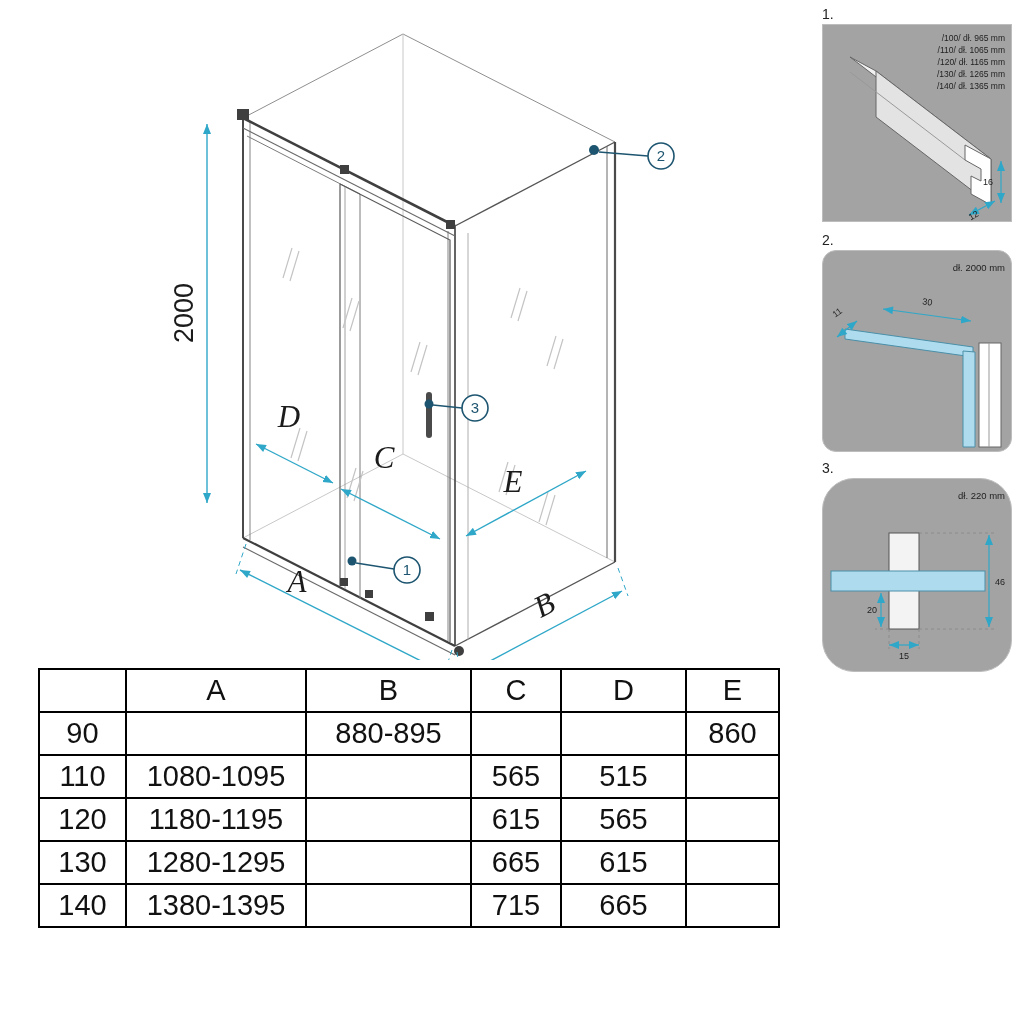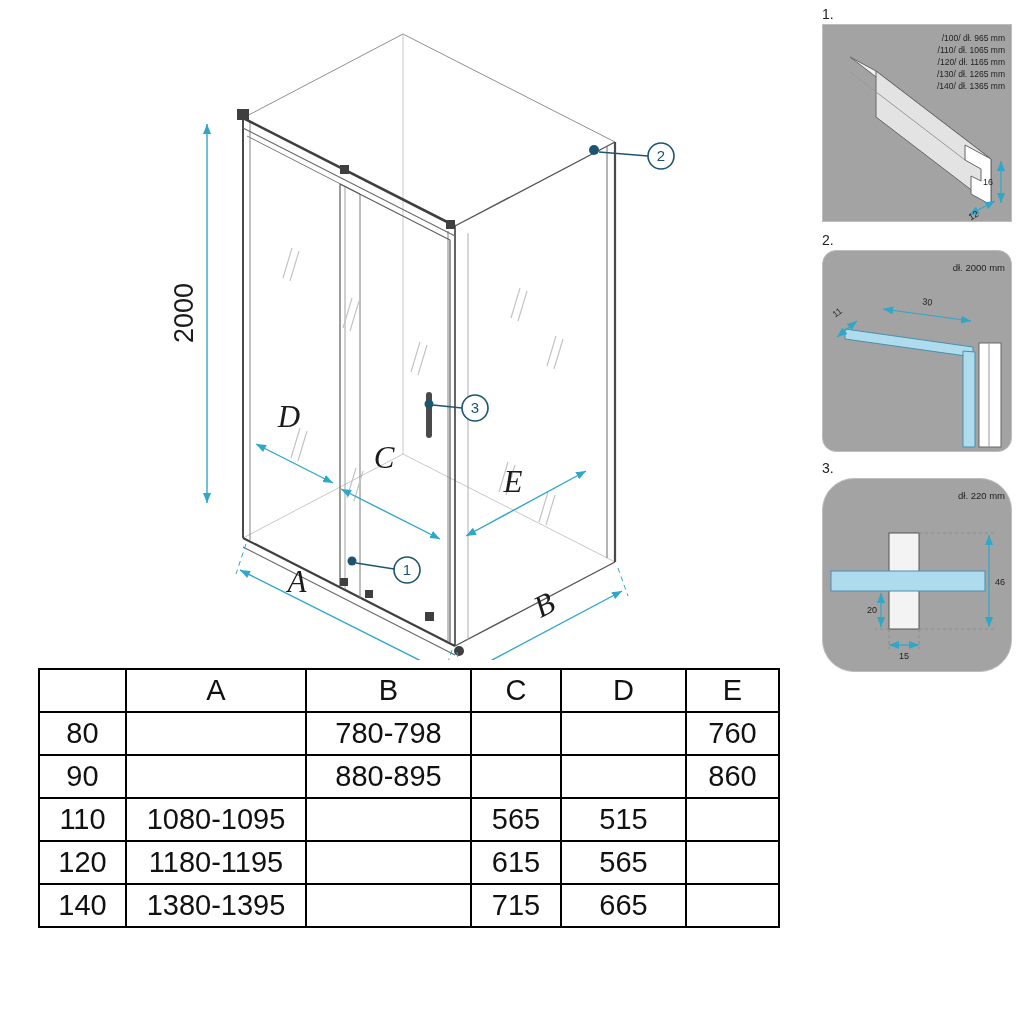--- a/index.html
+++ b/index.html
@@ -206,28 +206,20 @@
         <th></th>
         <th>A</th>
         <th>B</th>
         <th>C</th>
         <th>D</th>
         <th>E</th>
       </tr>
   </thead>
   <tbody>
       <tr>
-        <th>80</th>
-        <td></td>
-        <td>780-798</td>
-        <td></td>
-        <td></td>
-        <td>760</td>
-      </tr>
-      <tr>
         <th>90</th>
         <td></td>
         <td>880-895</td>
         <td></td>
         <td></td>
         <td>860</td>
       </tr>
       <tr>
         <th>110</th>
         <td>1080-1095</td>
@@ -235,20 +227,28 @@
         <td>565</td>
         <td>515</td>
         <td></td>
       </tr>
       <tr>
         <th>120</th>
         <td>1180-1195</td>
         <td></td>
         <td>615</td>
         <td>565</td>
+        <td></td>
+      </tr>
+      <tr>
+        <th>130</th>
+        <td>1280-1295</td>
+        <td></td>
+        <td>665</td>
+        <td>615</td>
         <td></td>
       </tr>
       <tr>
         <th>140</th>
         <td>1380-1395</td>
         <td></td>
         <td>715</td>
         <td>665</td>
         <td></td>
       </tr>

